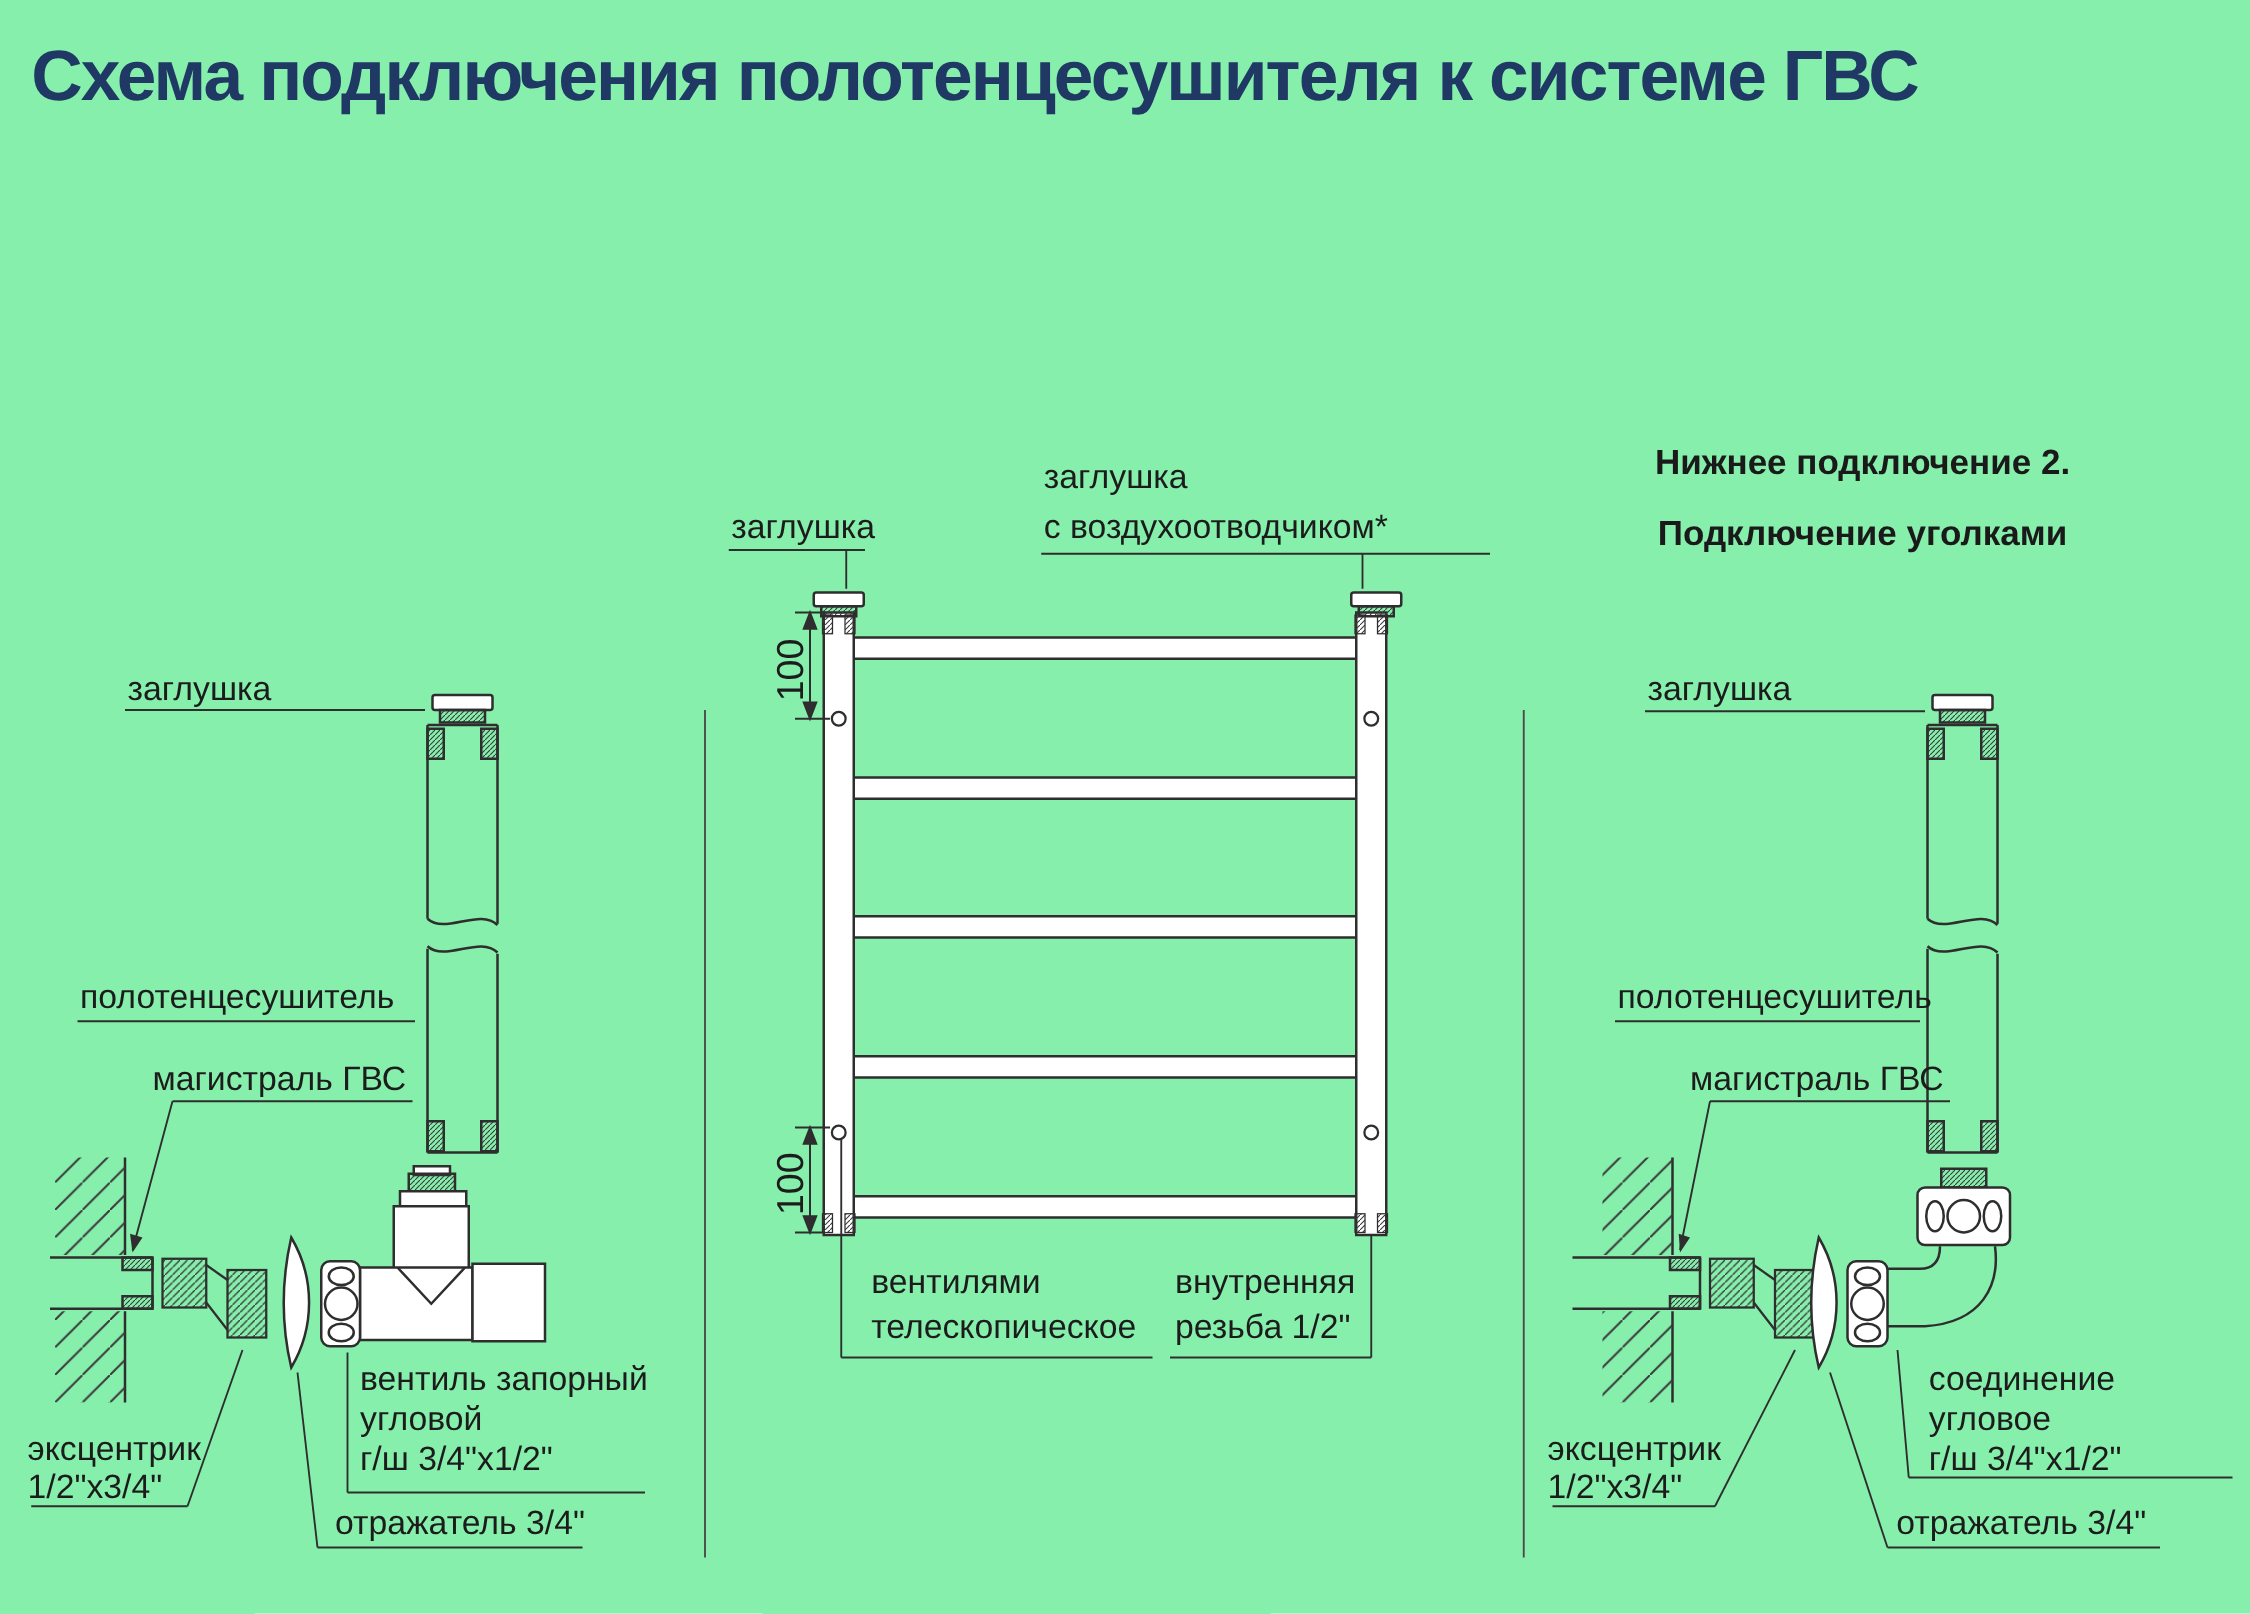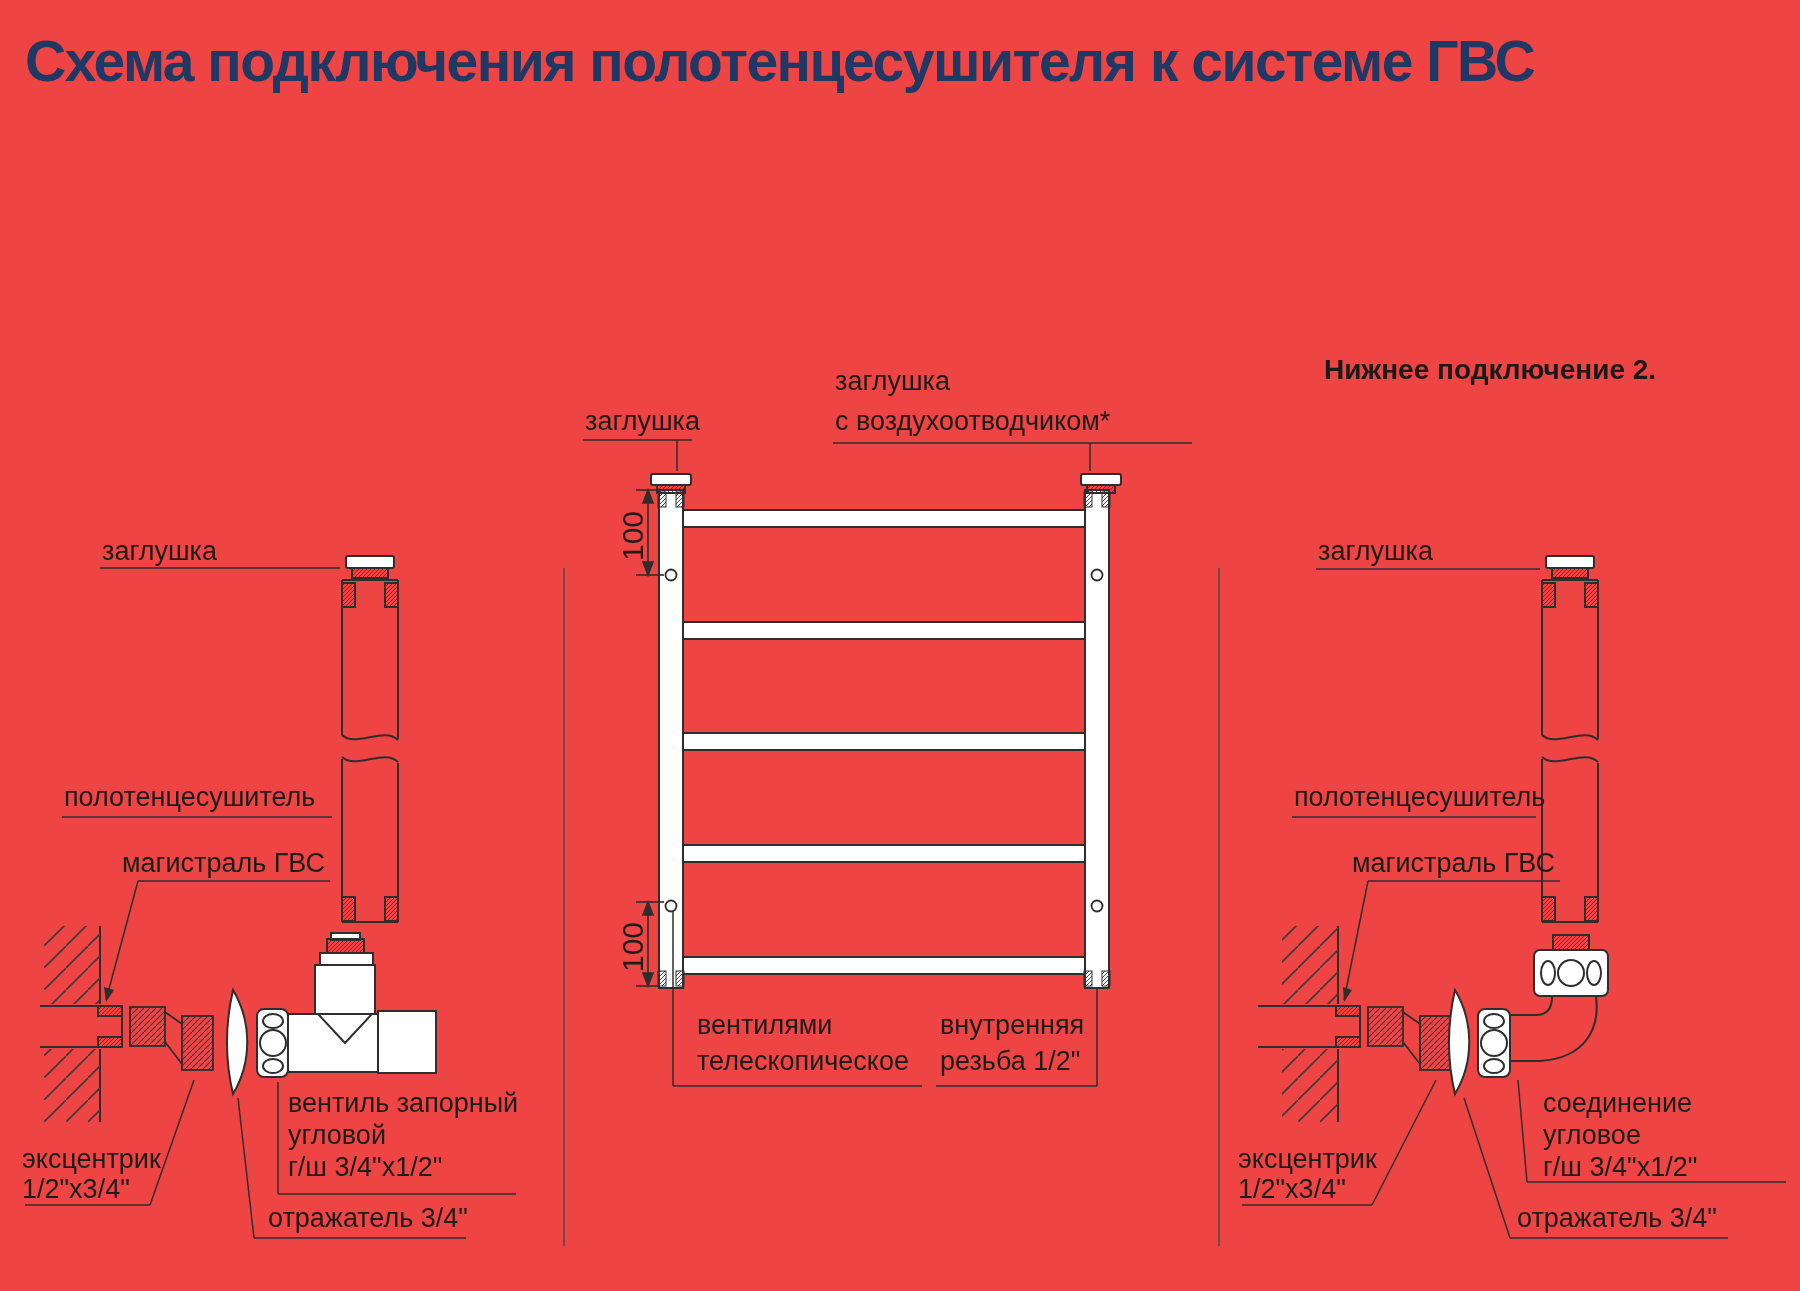--- a/index.html
+++ b/index.html
@@ -1,16 +1,16 @@
 <!DOCTYPE html>
 <html><head>
 <meta charset="utf-8">
 <style>
   html,body{margin:0;padding:0;background:#fff;}
-  .stage{position:relative;width:1800px;height:1291px;background:#ef4444;overflow:hidden;
+  .stage{position:relative;width:1800px;height:1291px;background:#86efac;overflow:hidden;
          font-family:"Liberation Sans", sans-serif;}
   .stage svg{position:absolute;left:0;top:0;}
   .txt{position:absolute;color:#1c1c1c;font-size:27px;line-height:31px;white-space:nowrap;}
   .hdr{position:absolute;color:#1a1a1a;font-size:28px;font-weight:bold;text-align:center;white-space:nowrap;}
   .title{position:absolute;left:25px;top:28px;width:1760px;color:#1f3864;font-size:57px;
          font-weight:bold;letter-spacing:-1.5px;white-space:nowrap;}
   .dim{position:absolute;width:84px;text-align:center;font-size:30px;color:#1c1c1c;
        transform:rotate(-90deg);}
 </style>
 </head>
@@ -231,20 +231,21 @@
   </g>
   <g fill="#2e2e2e" stroke="none">
     <polygon points="106,1002 114,990 104,987"></polygon>
     <polygon points="1344,1002 1352,990 1343,987"></polygon>
   </g>
 </svg>
 
 <div class="title">Схема подключения полотенцесушителя к системе ГВС</div>
 
 <div class="hdr" style="left:1300px;top:354px;width:380px;">Нижнее подключение 2.</div>
+<div class="hdr" style="left:1300px;top:411px;width:380px;">Подключение уголками</div>
 
 <div class="txt" style="left:585px;top:406px;">заглушка</div>
 <div class="txt" style="left:835px;top:366px;">заглушка</div>
 <div class="txt" style="left:835px;top:406px;text-align:center;">с воздухоотводчиком*</div>
 <div class="dim" style="left:591px;top:519px;">100</div>
 <div class="dim" style="left:591px;top:930px;">100</div>
 <div class="txt" style="left:697px;top:1010px;">вентилями</div>
 <div class="txt" style="left:697px;top:1046px;">телескопическое</div>
 <div class="txt" style="left:940px;top:1010px;">внутренняя</div>
 <div class="txt" style="left:940px;top:1046px;">резьба 1/2"</div>

